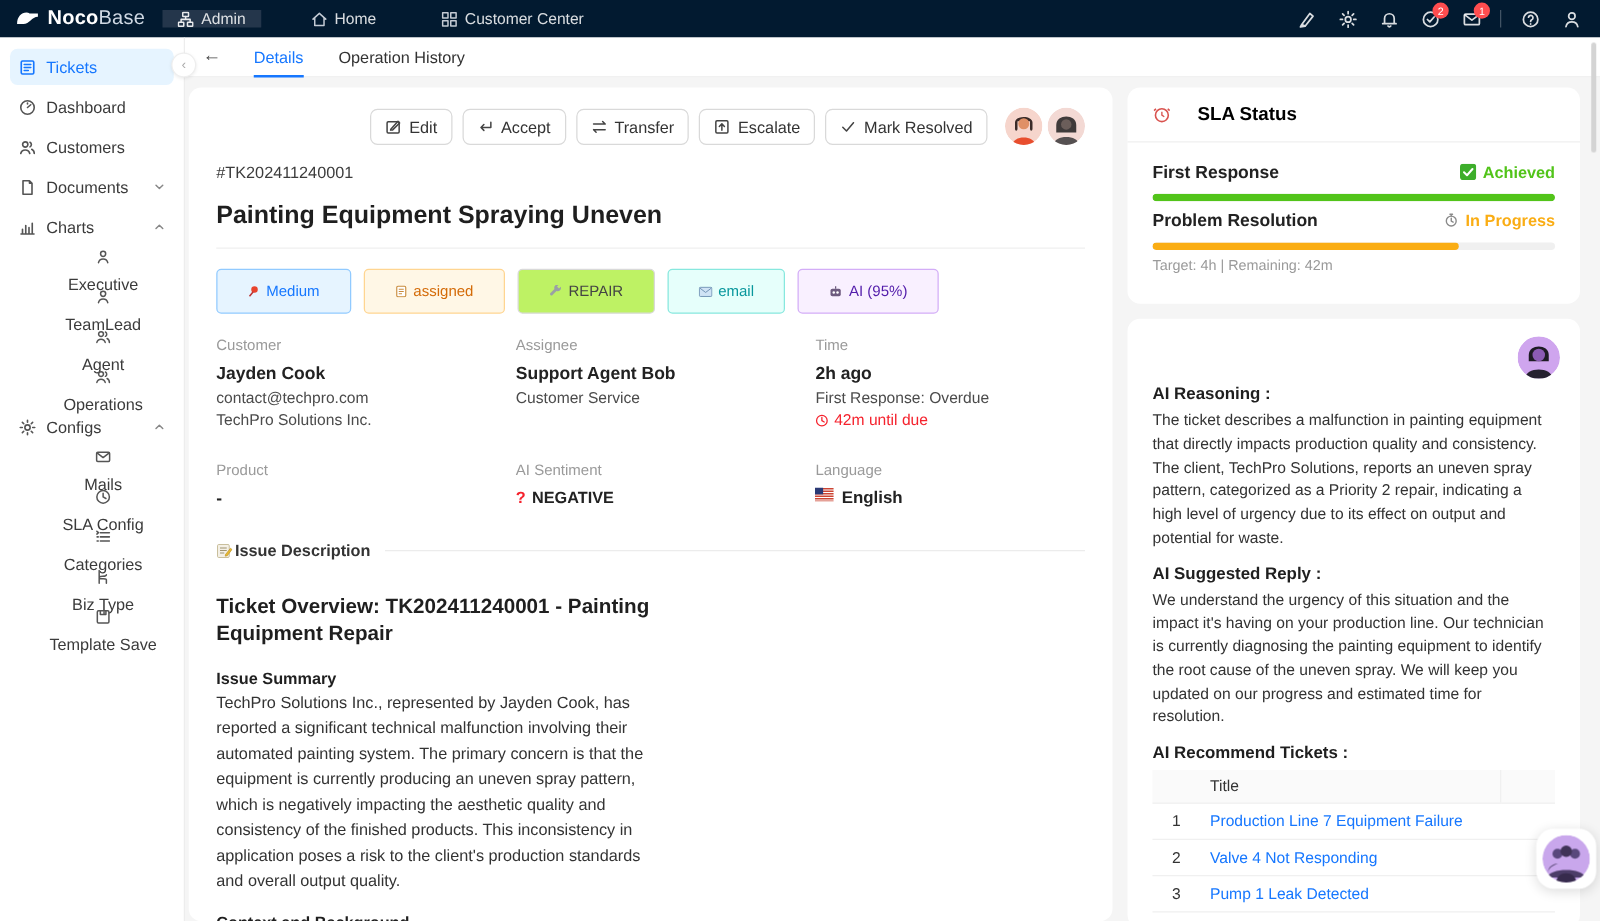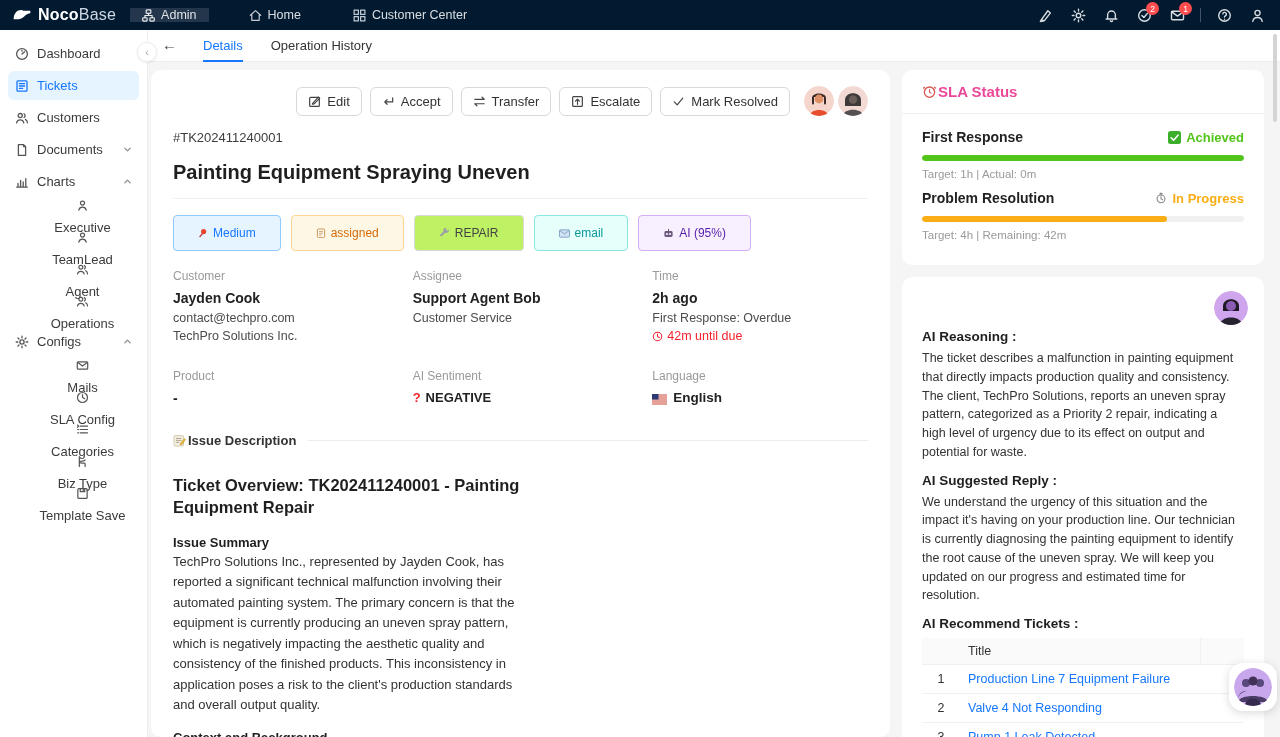--- a/index.html
+++ b/index.html
@@ -68,34 +68,34 @@
   .tag-cyan   { color:#08979c; background:#e6fffb; border-color:#87e8de; }
   .tag-purple { color:#531dab; background:#f9f0ff; border-color:#d3adf7; }
 
   .fields { display:grid; grid-template-columns:1fr 1fr 1fr; gap:22px 24px; margin-top:18px; }
   .f-label { font-size:12px; color:#9a9a9a; margin-bottom:7px; }
   .f-name { font-size:14px; font-weight:bold; color:#222; margin-bottom:5px; }
   .f-sub { font-size:12.5px; color:#4b4b4b; margin-bottom:4px; }
   .f-due { font-size:12.5px; color:#f5222d; display:flex; align-items:center; gap:4px; }
   .f-neg { font-size:13px; font-weight:bold; color:#222; display:flex; align-items:center; gap:5px; }
   .qmark { color:#f5222d; font-weight:bold; }
-  .f-lang { display:flex; align-items:flex-end; gap:6px; font-size:13.5px; font-weight:bold; color:#222; }
+  .f-lang { display:flex; align-items:flex-start; gap:6px; font-size:13.5px; font-weight:bold; color:#222; }
 
   .divider-label { display:flex; align-items:center; gap:2px; margin-top:22px; font-size:13px; font-weight:bold; color:#333; }
   .divider-label .line { flex:1; height:1px; background:#ececec; margin-left:10px; }
 
   .md { max-width:352px; margin-top:26px; }
   .md h2 { font-size:16.5px; font-weight:bold; color:#1f1f1f; line-height:1.35; margin-bottom:16px; }
   .md h3 { font-size:13px; font-weight:bold; color:#1f1f1f; margin:14px 0 2px; }
   .md p { font-size:13px; color:#333; line-height:1.58; }
 
   
   .sla-card { flex:none; }
-  .sla-head { display:flex; align-items:center; gap:1px; padding:13px 20px; border-bottom:1px solid #f0f0f0;
-    font-size:15px; font-weight:bold; color:#ec4899; }
+  .sla-head { display:flex; align-items:center; gap:21px; padding:13px 20px; border-bottom:1px solid #f0f0f0;
+    font-size:15px; font-weight:bold; color:#000000; }
   .sla-body { padding:13px 20px 14px; }
   .sla-row { display:flex; justify-content:space-between; align-items:center; margin-top:2px; }
   .sla-name { font-size:14px; font-weight:bold; color:#222; }
   .sla-status { display:flex; align-items:center; gap:5px; font-size:13px; font-weight:bold; }
   .sla-status.green { color:#52c41a; } .sla-status.orange { color:#faad14; }
   .bar { height:6px; border-radius:3px; background:#f0f0f0; margin:10px 0 7px; overflow:hidden; }
   .bar > div { height:100%; border-radius:3px; }
   .bar .g { background:#52c41a; } .bar .o { background:#faad14; }
   .sla-meta { font-size:11.5px; color:#9a9a9a; margin-bottom:10px; }
 
@@ -201,33 +201,33 @@
           <circle cx="7" cy="4.6" r="2.4"></circle>
           <path d="M2.6 12.4 a4.5 4.5 0 0 1 8.8 0"></path>
         </svg>
     </div>
   </div>
 </header>
 
 <div class="app-body">
 
   <aside class="sidebar">
+    <div class="side-item active">
+      <svg class="ic" width="14" height="14" viewBox="0 0 14 14">
+          <rect x="2" y="1.8" width="10" height="10.4" rx="1"></rect>
+          <path d="M4.4 4.6 H9.6 M4.4 7 H9.6 M4.4 9.4 H7.6"></path>
+        </svg>
+      <span>Tickets</span>
+    </div>
     <div class="side-item">
       <svg class="ic" width="14" height="14" viewBox="0 0 14 14">
           <circle cx="7" cy="7" r="5.4"></circle>
           <path d="M7 7 L9.6 4.8 M7 3.4 V4.2"></path>
         </svg>
       <span>Dashboard</span>
-    </div>
-    <div class="side-item active">
-      <svg class="ic" width="14" height="14" viewBox="0 0 14 14">
-          <rect x="2" y="1.8" width="10" height="10.4" rx="1"></rect>
-          <path d="M4.4 4.6 H9.6 M4.4 7 H9.6 M4.4 9.4 H7.6"></path>
-        </svg>
-      <span>Tickets</span>
     </div>
     <div class="side-item">
       <svg class="ic" width="14" height="14" viewBox="0 0 14 14">
           <circle cx="5.2" cy="4.6" r="2.1"></circle>
           <path d="M1.6 11.8 a3.7 3.7 0 0 1 7.2 0 M9 2.8 a2.1 2.1 0 0 1 0 3.7 M10.4 8.4 a3.7 3.7 0 0 1 2 3.4"></path>
         </svg>
       <span>Customers</span>
     </div>
     <div class="side-item">
       <svg class="ic" width="14" height="14" viewBox="0 0 14 14">
@@ -517,21 +517,20 @@
                 <svg width="13" height="13" viewBox="0 0 13 13">
                     <rect width="13" height="13" rx="2.5" fill="#3dae2b"></rect>
                     <path d="M3.2 6.8 L5.6 9.2 L10 4.2" stroke="#fff" stroke-width="1.6" fill="none" stroke-linecap="round" stroke-linejoin="round"></path>
                   </svg>
                 <span>Achieved</span>
               </span>
             </div>
             <div class="bar">
                 <div class="g" style="width: 100%;"></div>
               </div>
-            <div class="sla-meta">Target: 1h | Actual: 0m</div>
 
             <div class="sla-row">
               <span class="sla-name">Problem Resolution</span>
               <span class="sla-status orange">
                 <svg class="ic" width="12" height="12" viewBox="0 0 14 14" stroke="#8a8a8a">
                     <circle cx="7" cy="8" r="4.6"></circle>
                     <path d="M7 5.4 V8 L8.8 9 M5.8 1.6 H8.2 M7 1.6 V3.2"></path>
                   </svg>
                 <span>In Progress</span>
               </span>

